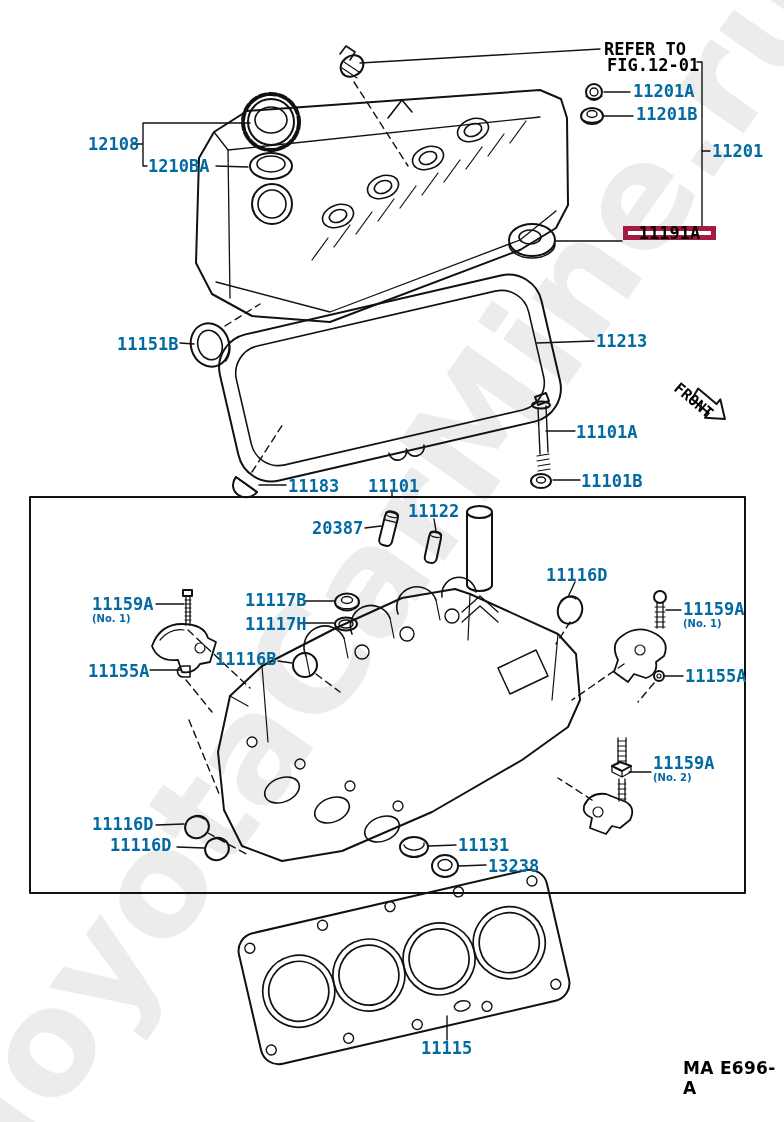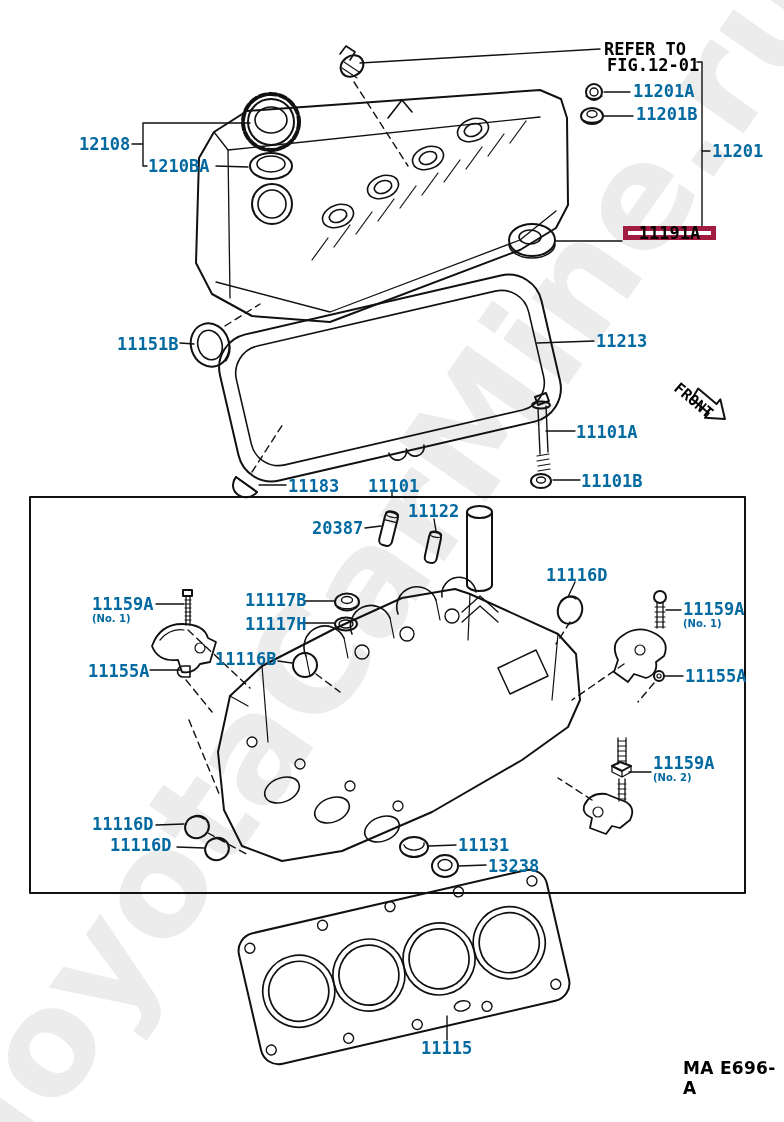--- a/index.html
+++ b/index.html
@@ -322,21 +322,21 @@
       </g>
     </g>
   </svg>
 
   <div class="refer-line" style="left:604px;top:41px">REFER TO</div>
   <div class="refer-line" style="left:607px;top:57px">FIG.12-01</div>
 
   <div class="lbl" style="left:633px;top:83px">11201A</div>
   <div class="lbl" style="left:636px;top:106px">11201B</div>
   <div class="lbl" style="left:712px;top:143px">11201</div>
-  <div class="lbl" style="left:79px;top:136px">12108</div>
+  <div class="lbl" style="left:88px;top:136px">12108</div>
   <div class="lbl" style="left:148px;top:158px">1210BA</div>
 
   <div class="highlight-box">11191A</div>
 
   <div class="lbl" style="left:117px;top:336px">11151B</div>
   <div class="lbl" style="left:596px;top:333px">11213</div>
 
   <div class="front-label">FRONT</div>
 
   <div class="lbl" style="left:576px;top:424px">11101A</div>

